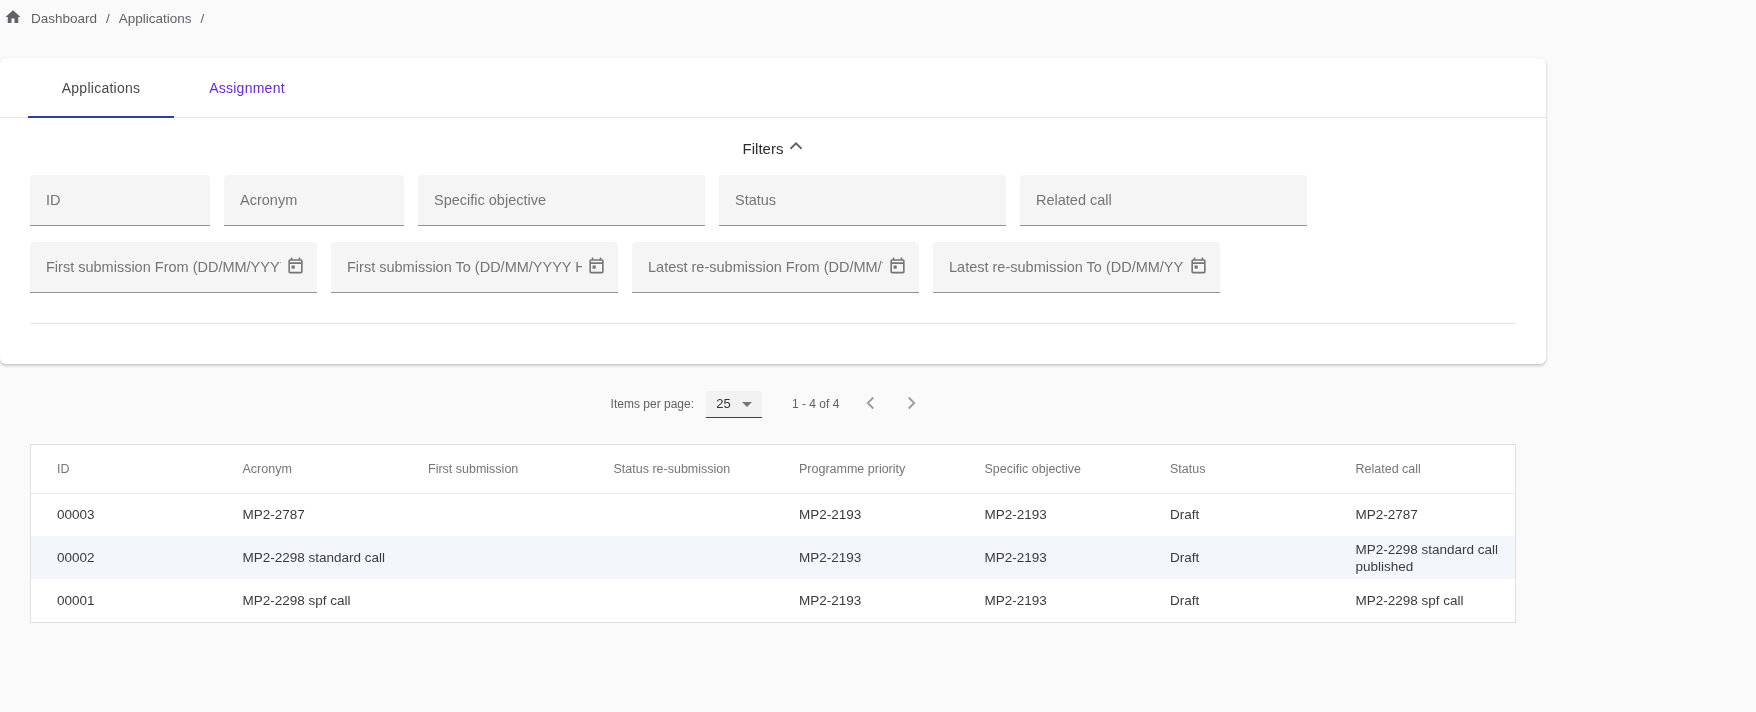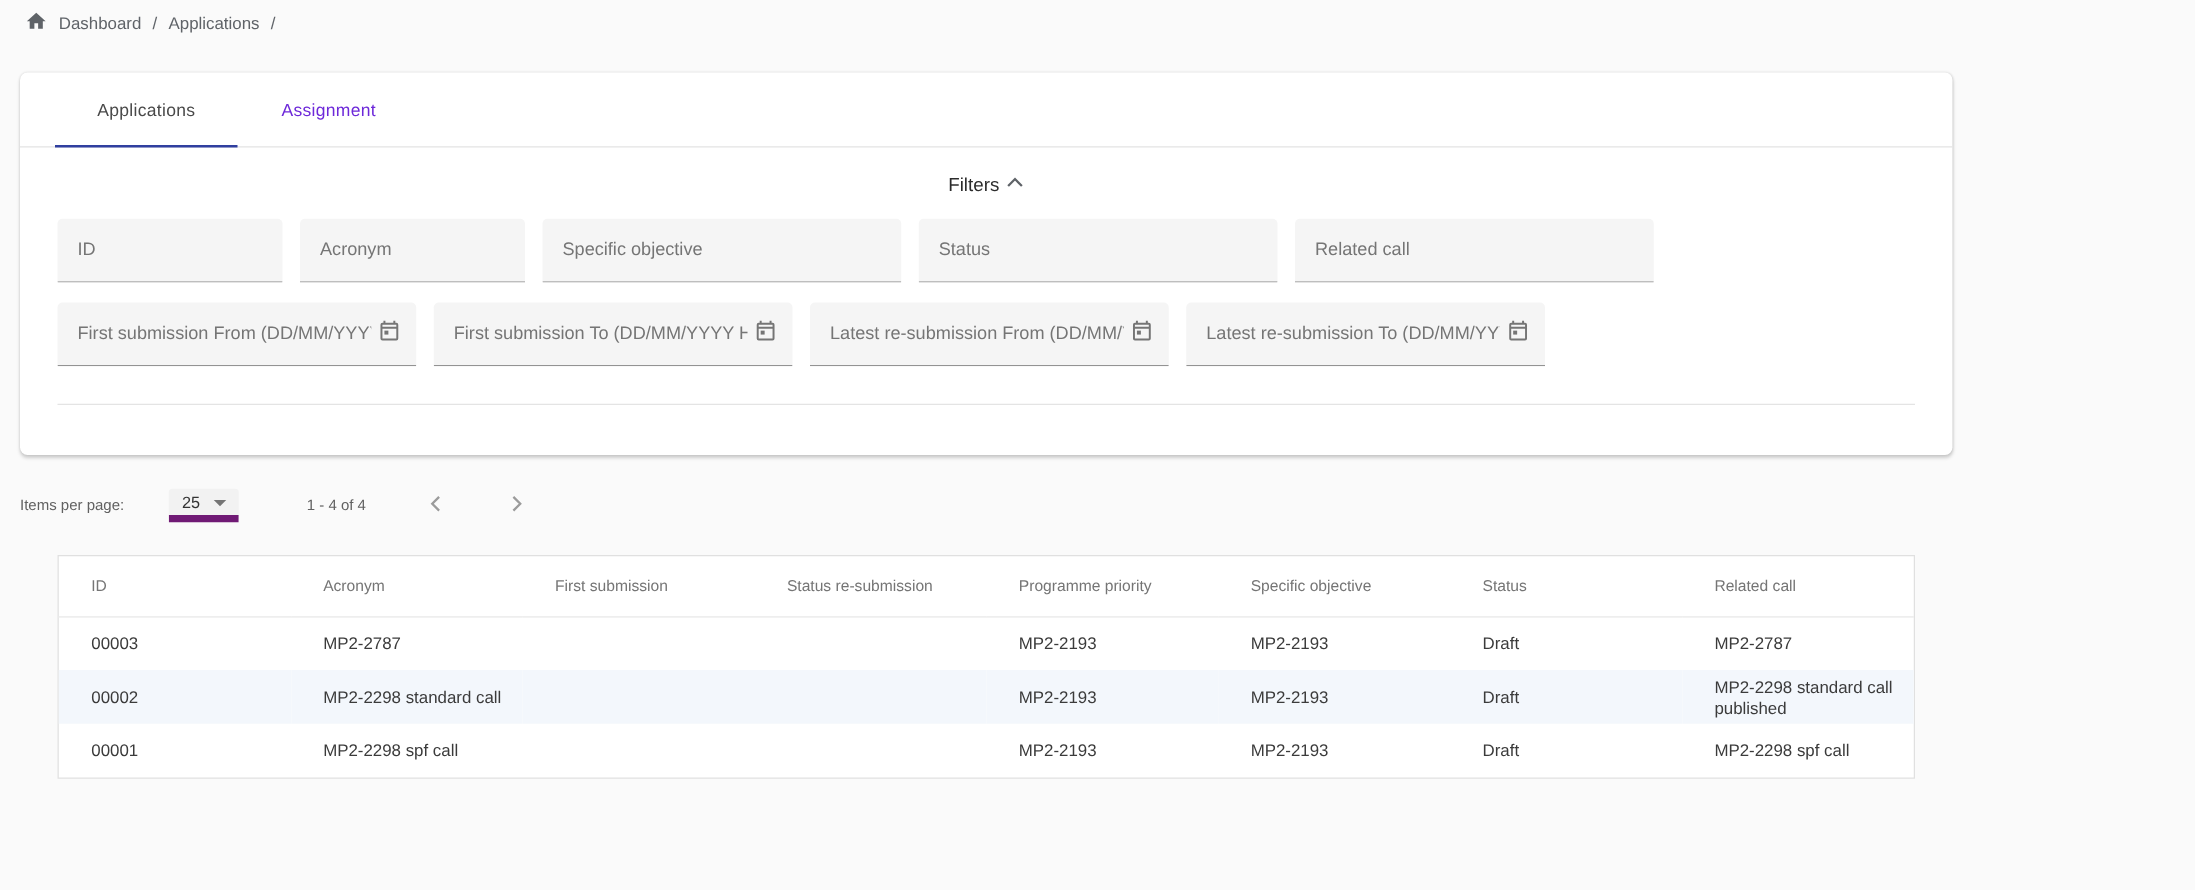--- a/index.html
+++ b/index.html
@@ -3,21 +3,21 @@
 <meta charset="utf-8">
 <style>
   * { box-sizing: border-box; }
   html,body { margin:0; padding:0; }
   body {
     width:1756px; height:712px; overflow:hidden;
     background:#fafafa;
     font-family:"Liberation Sans","DejaVu Sans",sans-serif;
     color:#3b3b3b;
   }
-  .content { margin-left:16px; width:1546px; }
+  .content { width:1546px; }
 
   
   .breadcrumb { display:flex; align-items:center; gap:9px; padding:8px 0 0 4px; font-size:13.5px; color:#5f6368; }
   .breadcrumb .crumb { cursor:pointer; }
   .breadcrumb .sep { color:#5f6368; }
 
   
   .page-title { margin:11px 0 0 3px; font-size:27px; font-weight:400; color:#3a3a3a; letter-spacing:.2px; }
 
   
@@ -44,24 +44,24 @@
   .field input { border:none; background:transparent; outline:none; flex:1; min-width:0;
                  font-size:14.5px; font-family:inherit; color:#333; }
   .field input::placeholder { color:#757575; opacity:1; }
   .w180 { width:180px; } .w287 { width:287px; }
   .cal-btn { width:24px; height:24px; display:flex; align-items:center; justify-content:center; cursor:pointer; flex-shrink:0; }
 
   .section-divider { height:1px; background:#e4e4e4; margin:30px 30px 0; }
   .card-bottom-space { height:40px; }
 
   
-  .paginator { display:flex; align-items:center; justify-content:flex-start;
-               margin-top:20px; height:40px; font-size:12px; color:#616161; padding-right:4px;gap:24px; }
+  .paginator { display:flex; align-items:center; justify-content:center;
+               margin-top:20px; height:40px; font-size:12px; color:#616161; padding-right:4px; }
   .ipp-label { margin-right:12px; }
-  .page-size-select { width:56px; height:27px; background:#f2f2f2; border-bottom:6px solid #701a75;
+  .page-size-select { width:56px; height:27px; background:#f2f2f2; border-bottom:1px solid #701a75;
                       border-radius:3px 3px 0 0; display:flex; align-items:center; justify-content:center;
                       gap:11px; font-size:13px; color:#333; cursor:pointer; }
   .select-arrow { width:0; height:0; border-left:5px solid transparent; border-right:5px solid transparent;
                   border-top:5px solid #757575; margin-top:2px; }
   .range-label { margin:0 12px 0 30px; }
   .pag-btn { width:40px; height:40px; display:flex; align-items:center; justify-content:center; cursor:pointer; }
 
   
   .table-wrap { margin:20px 30px 0; border:1px solid #e0e0e0; background:#fff; }
   table { width:100%; border-collapse:collapse; table-layout:fixed; }

